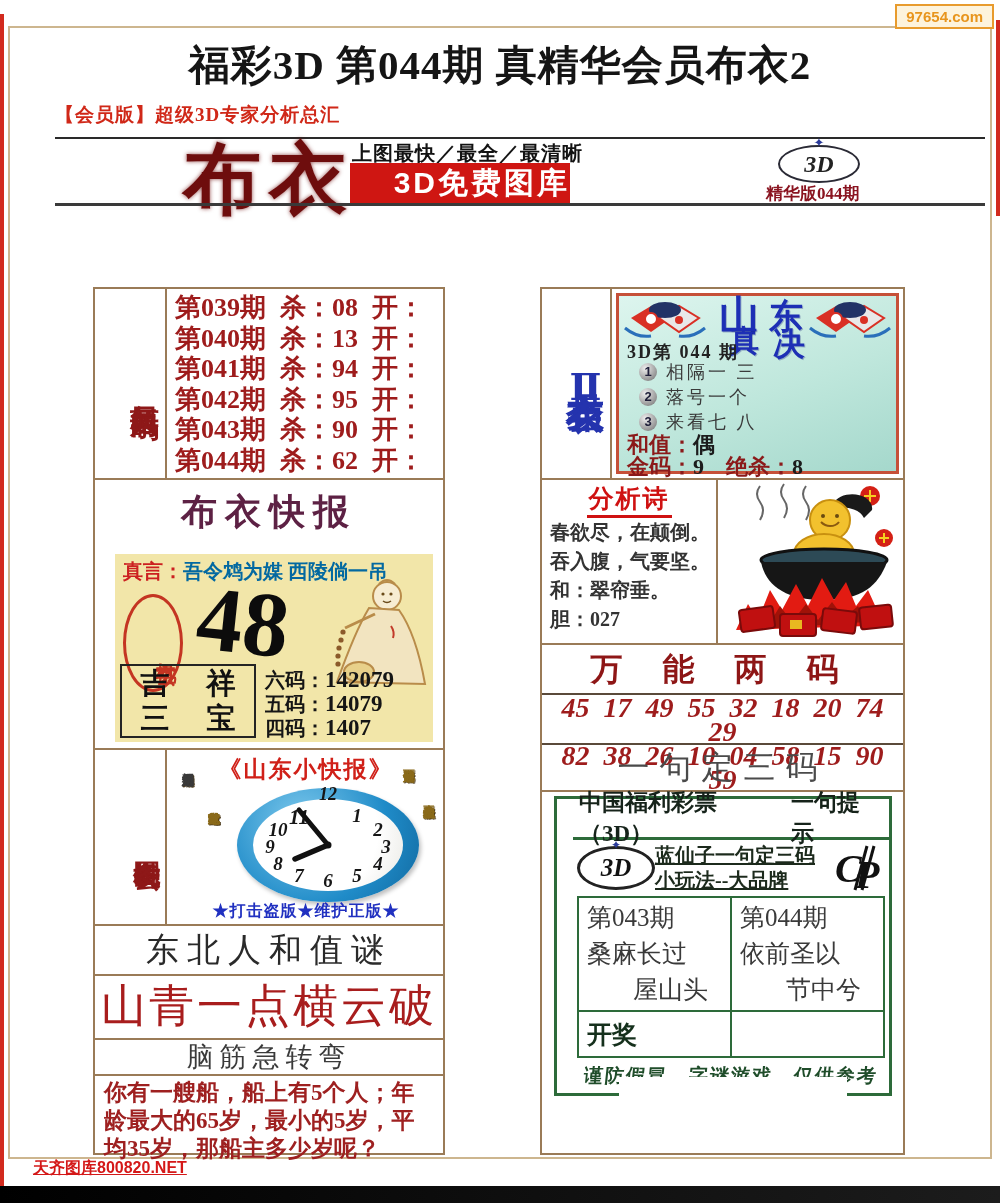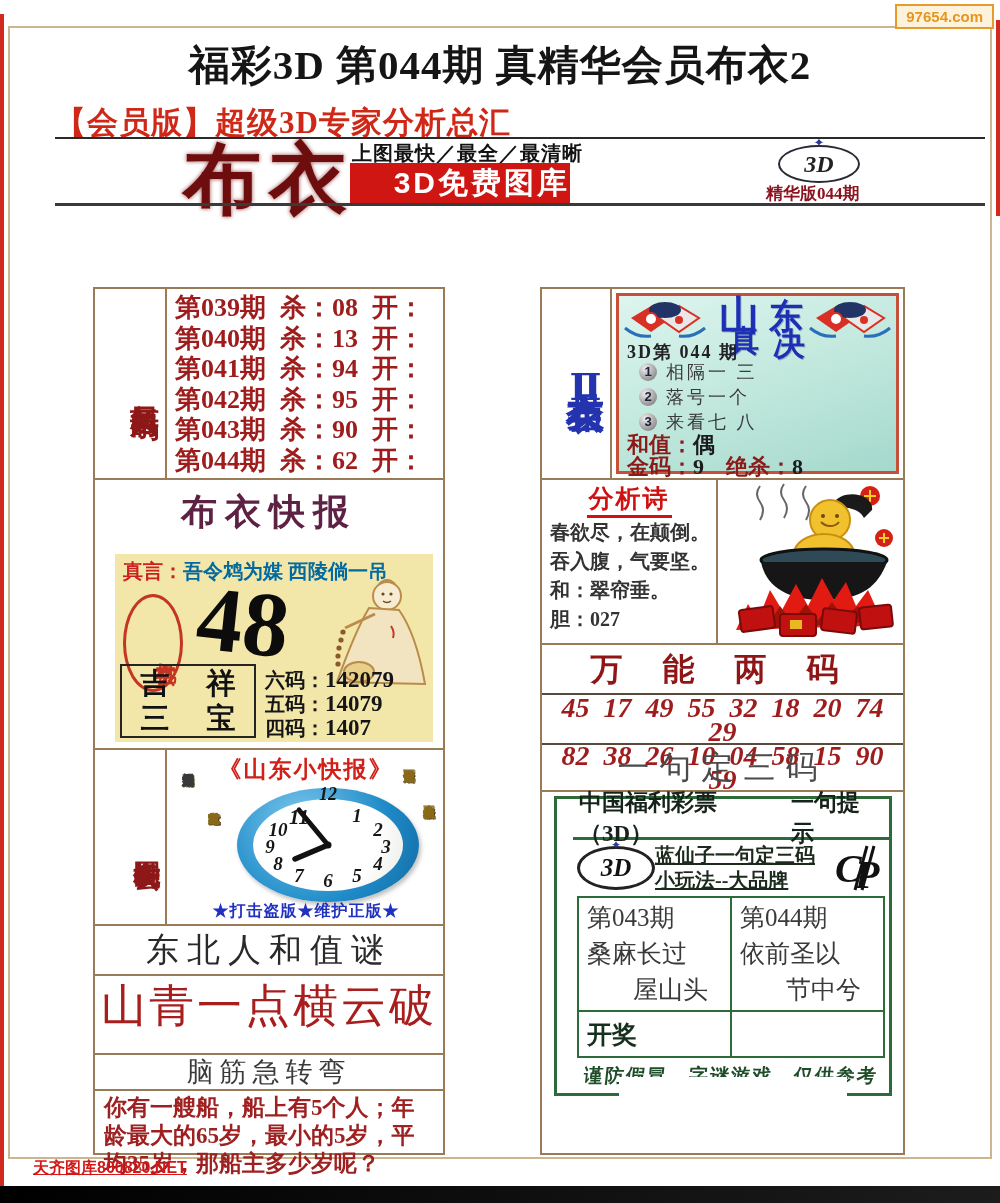--- a/index.html
+++ b/index.html
@@ -11,21 +11,21 @@
   
   .edge-left{left:0;top:14px;width:4px;height:1189px;background:#d22a1e;}
   .edge-right{right:0;top:20px;width:4px;height:196px;background:#d22a1e;}
   .frame{left:8px;top:26px;width:980px;height:1129px;border:2px solid #cdb68f;}
 
   
   .badge{right:6px;top:4px;padding:2px 9px;border:2px solid #e89b2d;background:#fdf3dc;
          color:#e8951d;font-size:15px;font-weight:bold;}
   .main-title{left:0;top:38px;width:1000px;text-align:center;font-size:41px;font-weight:900;
               color:#151515;letter-spacing:1px;}
-  .member-header{left:55px;top:102px;font-size:31px;font-weight:900;color:#d02818;letter-spacing:1px;}
+  .member-header{left:55px;top:102px;font-size:19px;font-weight:900;color:#d02818;letter-spacing:1px;}
   .rule1{left:55px;top:137px;width:930px;border-top:2.5px solid #2a2a2a;height:0;}
   .rule2{left:55px;top:203px;width:930px;border-top:3px solid #3a3a3a;height:0;}
   .logo-brand{left:183px;top:128px;font-size:78px;font-weight:900;color:#6e0d0d;letter-spacing:8px;
               text-shadow:0 0 4px rgba(110,13,13,.75);}
   .logo-tagline{left:352px;top:140px;font-size:20px;font-weight:900;color:#121212;letter-spacing:1px;}
   .logo-banner{left:350px;top:163px;width:220px;height:40px;background:#cf1612;color:#fff;
                font-size:30px;font-weight:900;text-align:right;line-height:40px;letter-spacing:3px;}
   .oval-logo{width:78px;height:34px;border:2.5px solid #2a2a35;border-radius:50%;text-align:center;}
   .oval-logo .ot{font-size:24px;font-weight:900;font-style:italic;color:#222;line-height:34px;}
   .oval-logo .sparkle{position:absolute;top:-11px;left:50%;transform:translateX(-50%);
@@ -83,21 +83,21 @@
   .ck-n{position:absolute;width:24px;text-align:center;font-size:19px;font-weight:900;
         font-style:italic;color:#161616;}
   .ck-hands{position:absolute;left:142px;top:38px;}
   .ck-side{position:absolute;writing-mode:vertical-rl;text-orientation:upright;font-weight:900;
            font-size:12px;color:#8a6a1a;text-shadow:1px 1px 0 rgba(60,40,5,.55);}
   .ck-footer{position:absolute;left:74px;right:0;bottom:2px;text-align:center;font-size:16px;
              font-weight:900;color:#2030c0;letter-spacing:1px;}
 
   
   .lb-s4{height:50px;text-align:center;font-size:33px;color:#2a2a2a;letter-spacing:8px;line-height:48px;}
-  .lb-s5{height:79px;text-align:center;font-size:45px;color:#a81d1d;letter-spacing:3px;line-height:60px;}
+  .lb-s5{height:64px;text-align:center;font-size:45px;color:#a81d1d;letter-spacing:3px;line-height:60px;}
   .lb-s6{height:36px;text-align:center;font-size:27px;color:#3a3a3a;letter-spacing:6px;line-height:34px;}
   .lb-s7{height:85px;padding:3px 9px;font-size:23px;font-weight:bold;color:#9e2020;line-height:28px;
          box-sizing:border-box;}
 
   
   .rb-s1{height:191px;}
   .rb-s1 .vlabel{width:70px;font-size:38px;color:#2433ae;}
   .member-panel{position:absolute;left:74px;top:4px;right:4px;bottom:4px;border:3px solid #c65038;
                 background:linear-gradient(160deg,#ddf5ee 0%,#bfe7dc 55%,#a5d8cc 100%);}
   .mp-brand{position:absolute;font-weight:900;color:#1d2fb5;text-shadow:1px 1px 0 rgba(20,30,120,.3);line-height:1;}

